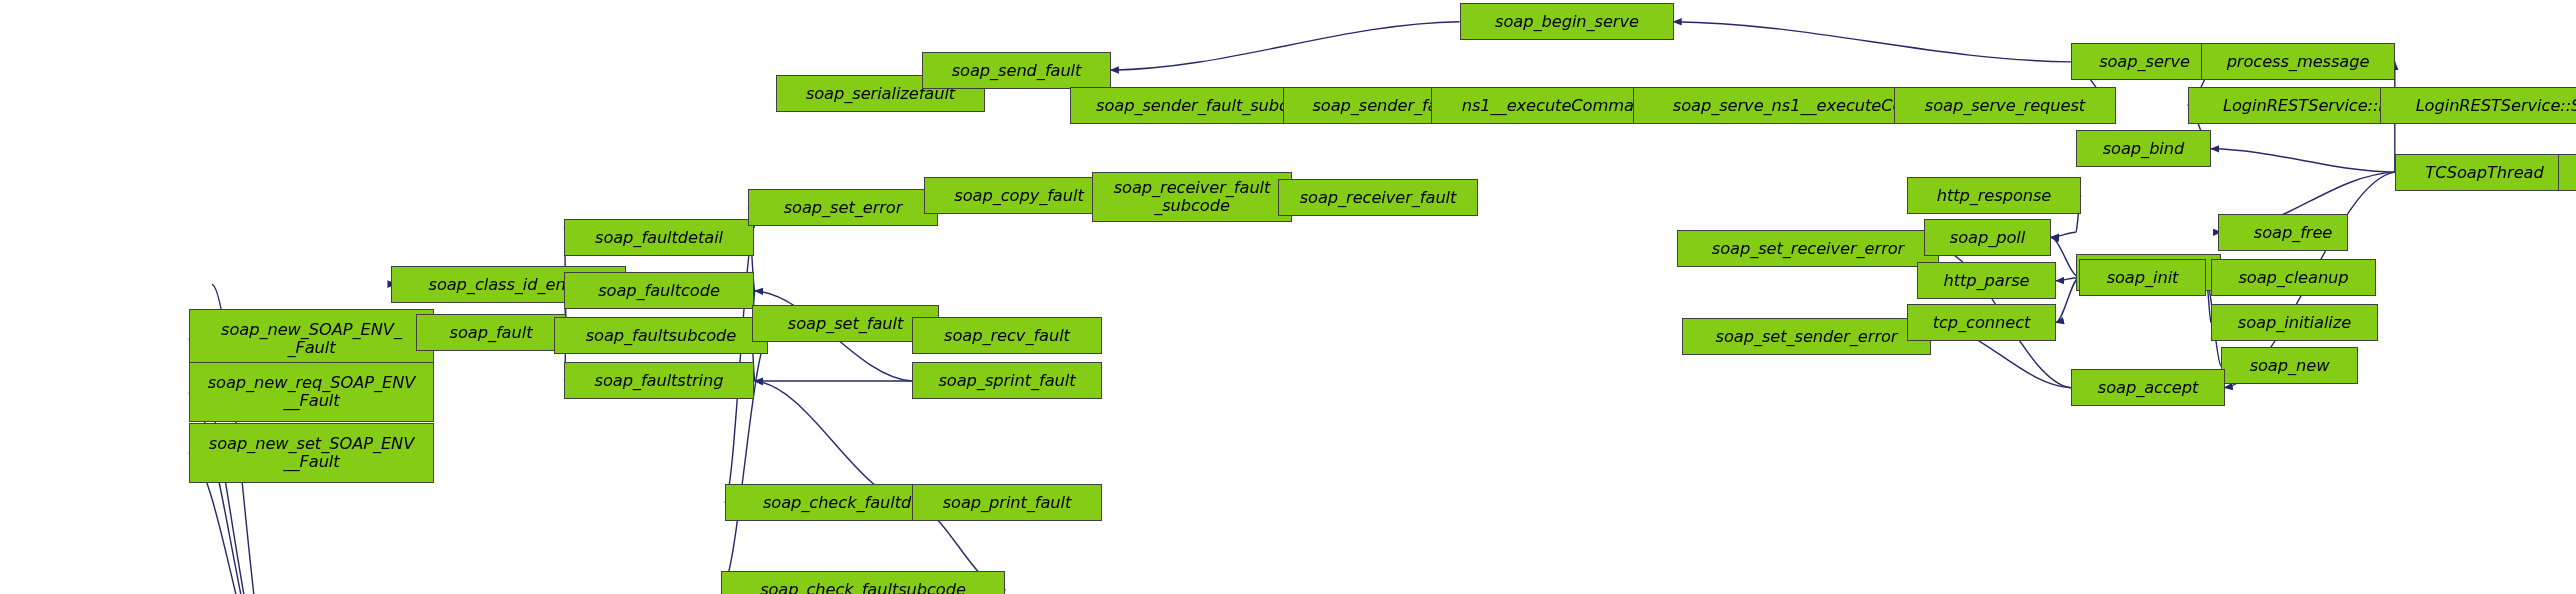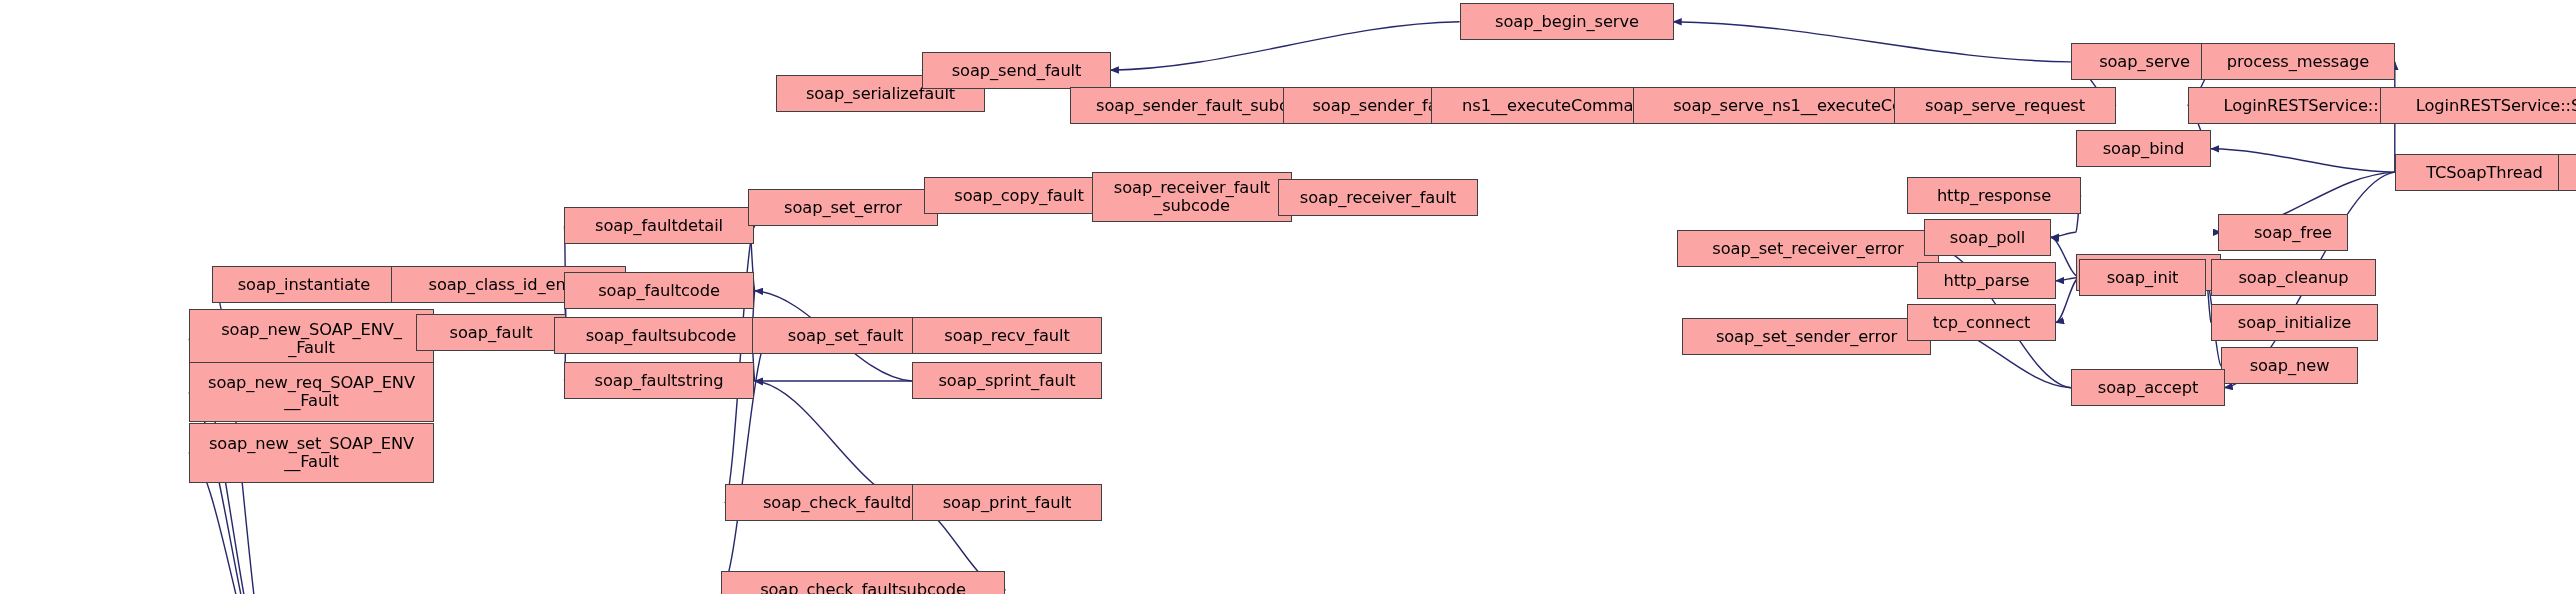--- a/index.html
+++ b/index.html
@@ -31,29 +31,30 @@
     width: 2576px;
     height: 595px;
   }
   .gnode {
     position: absolute;
     box-sizing: border-box;
     display: flex;
     align-items: center;
     justify-content: center;
     text-align: center;
-    background: #fca5a5;
+    background: #84cc16;
     border: 1.3px solid #404040;
     color: #000000;
     font-size: 16.3px;
     line-height: 1.08;
     letter-spacing: -0.1px;
     white-space: pre;
     cursor: pointer;
     user-select: none;
+    font-style: italic;
   }
   .gnode .lbl {
     display: block;
     padding: 0 3.3px;
   }
 </style>
 </head>
 <body>
 
 <div id="graph-root">
@@ -118,35 +119,34 @@
         <path d="M2868,206 C2795.2,209.024 2732.8,274.976 2660,278" fill="none" stroke="#27286b" stroke-width="1.7" marker-end="url(#ah)"></path>
         <path d="M2868,206 C2796.6,216.5 2735.4,453.5 2664,464" fill="none" stroke="#27286b" stroke-width="1.7" marker-end="url(#ah)"></path>
         <path d="M1092,602 C1122.1,602 1147.9,602 1178,602" fill="none" stroke="#27286b" stroke-width="1.7" marker-end="url(#ah)"></path>
         <path d="M1092,602 C1131.2,606.368 1164.8,701.632 1204,706" fill="none" stroke="#27286b" stroke-width="1.7" marker-end="url(#ah)"></path>
         <path d="M868,602 C880.6,591.5 891.4,280.5 904,270" fill="none" stroke="#27286b" stroke-width="1.7" marker-end="url(#ah)"></path>
         <path d="M864,706 C883.6,695.5 900.4,412.5 920,402" fill="none" stroke="#27286b" stroke-width="1.7" marker-end="url(#ah)"></path>
         <path d="M1092,602 C1026.2,595.868 969.8,462.132 904,456" fill="none" stroke="#27286b" stroke-width="1.7" marker-end="url(#ah)"></path>
       </g>
   </svg>
   <div id="node-layer">
-      <div class="gnode" style="left: 212px; top: 266px; width: 184px; height: 37px;"><span class="lbl">soap_instantiate</span></div>
       <div class="gnode" style="left: 189px; top: 309px; width: 245px; height: 60px;"><span class="lbl">soap_new_SOAP_ENV_
 _Fault</span></div>
       <div class="gnode" style="left: 189px; top: 362px; width: 245px; height: 60px;"><span class="lbl">soap_new_req_SOAP_ENV
 __Fault</span></div>
       <div class="gnode" style="left: 189px; top: 423px; width: 245px; height: 60px;"><span class="lbl">soap_new_set_SOAP_ENV
 __Fault</span></div>
       <div class="gnode" style="left: 391px; top: 266px; width: 235px; height: 37px;"><span class="lbl">soap_class_id_enter</span></div>
       <div class="gnode" style="left: 416px; top: 314px; width: 150px; height: 37px;"><span class="lbl">soap_fault</span></div>
-      <div class="gnode" style="left: 564px; top: 207px; width: 190px; height: 37px; align-items: center;"><span class="lbl">soap_faultdetail</span></div>
+      <div class="gnode" style="left: 564px; top: 219px; width: 190px; height: 37px; align-items: center;"><span class="lbl">soap_faultdetail</span></div>
       <div class="gnode" style="left: 564px; top: 272px; width: 190px; height: 37px;"><span class="lbl">soap_faultcode</span></div>
       <div class="gnode" style="left: 554px; top: 317px; width: 214px; height: 37px;"><span class="lbl">soap_faultsubcode</span></div>
       <div class="gnode" style="left: 564px; top: 362px; width: 190px; height: 37px;"><span class="lbl">soap_faultstring</span></div>
       <div class="gnode" style="left: 748px; top: 189px; width: 190px; height: 37px;"><span class="lbl">soap_set_error</span></div>
-      <div class="gnode" style="left: 752px; top: 317px; width: 187px; height: 37px; align-items: center;"><span class="lbl">soap_set_fault</span></div>
+      <div class="gnode" style="left: 752px; top: 305px; width: 187px; height: 37px; align-items: center;"><span class="lbl">soap_set_fault</span></div>
       <div class="gnode" style="left: 912px; top: 317px; width: 190px; height: 37px;"><span class="lbl">soap_recv_fault</span></div>
       <div class="gnode" style="left: 912px; top: 362px; width: 190px; height: 37px;"><span class="lbl">soap_sprint_fault</span></div>
       <div class="gnode" style="left: 924px; top: 177px; width: 190px; height: 37px;"><span class="lbl">soap_copy_fault</span></div>
       <div class="gnode" style="left: 1092px; top: 172px; width: 200px; height: 50px;"><span class="lbl">soap_receiver_fault
 _subcode</span></div>
       <div class="gnode" style="left: 1278px; top: 179px; width: 200px; height: 37px;"><span class="lbl">soap_receiver_fault</span></div>
       <div class="gnode" style="left: 740px; top: 75px; width: 209px; height: 37px; margin-left: 36px;"><span class="lbl">soap_serializefault</span></div>
       <div class="gnode" style="left: 922px; top: 52px; width: 189px; height: 37px;"><span class="lbl">soap_send_fault</span></div>
       <div class="gnode" style="left: 1070px; top: 87px; width: 274px; height: 37px;"><span class="lbl">soap_sender_fault_subcode</span></div>
       <div class="gnode" style="left: 1283px; top: 87px; width: 205px; height: 37px;"><span class="lbl">soap_sender_fault</span></div>

